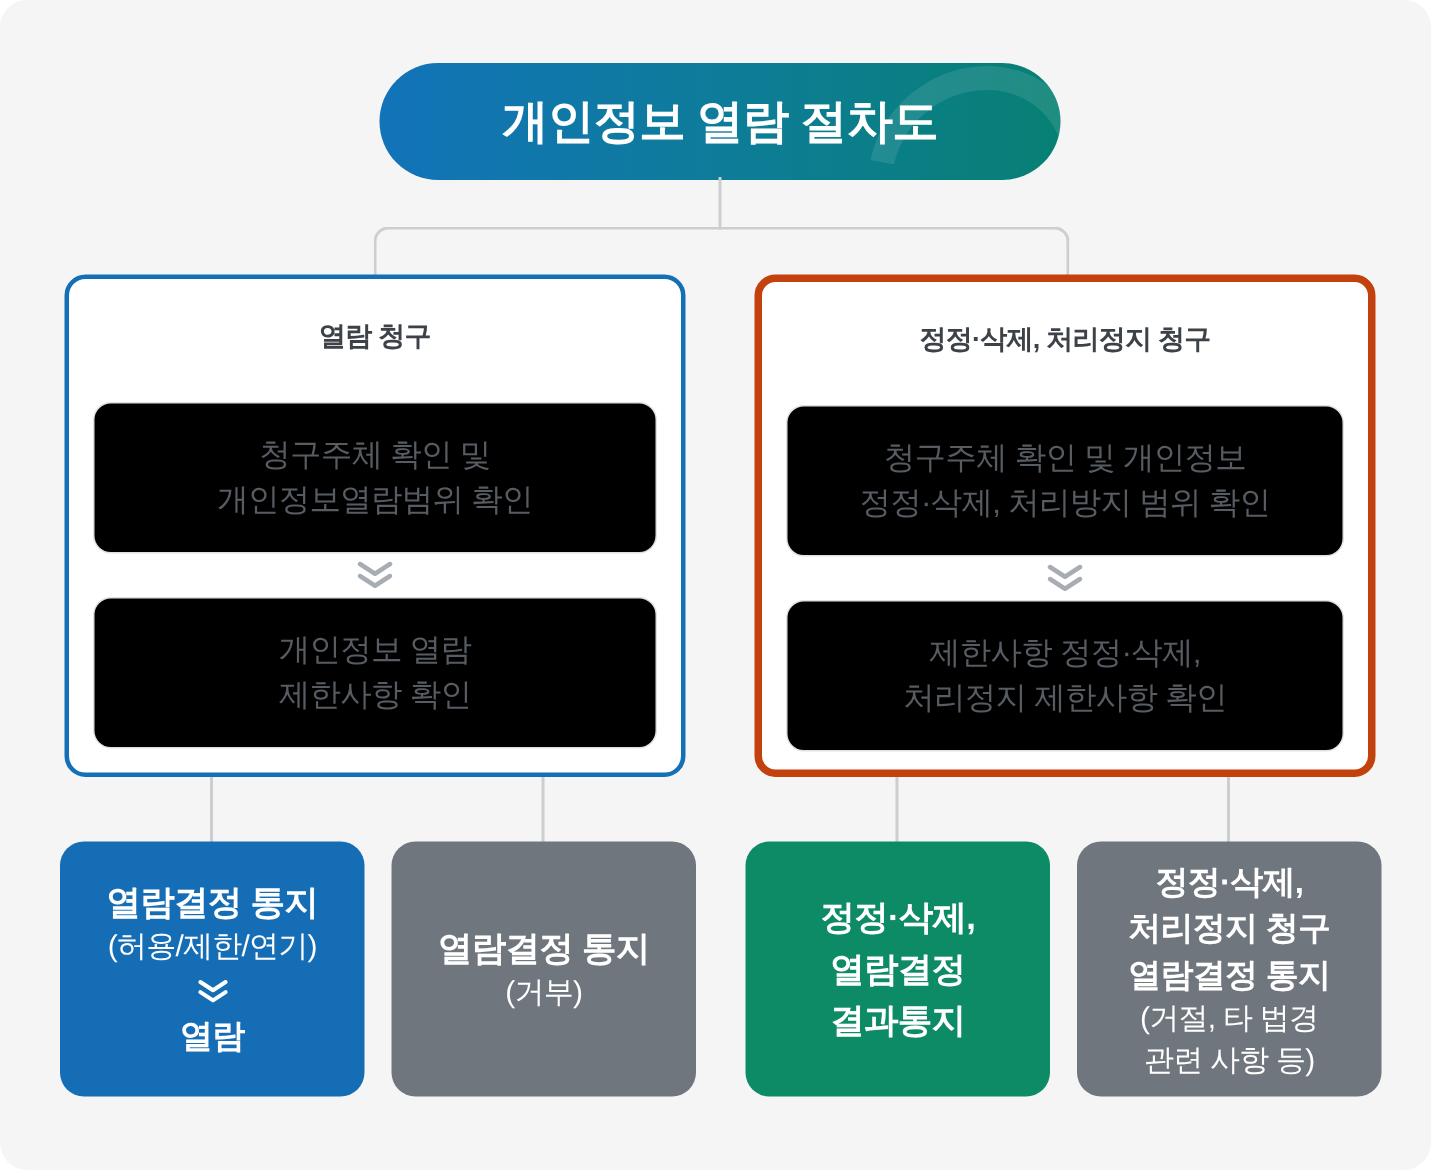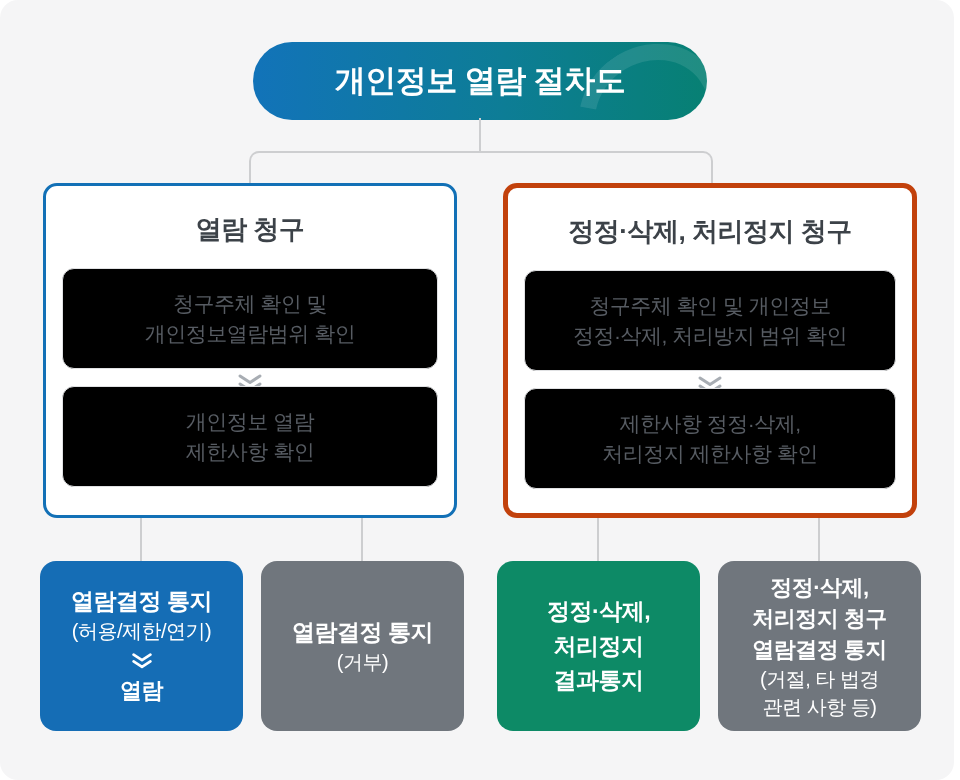--- a/index.html
+++ b/index.html
@@ -42,31 +42,31 @@
 
   
   .branch {
     position: absolute; top: 183px; width: 414px; height: 335px;
     background: #ffffff; border-radius: 14px; box-sizing: border-box;
   }
   .branch-left  { left: 43px;  border: 3px solid #1270b6; }
   .branch-right { left: 503px; border: 5px solid #c2410c; }
   .branch-title {
     margin-top: 26px; text-align: center;
-    font-size: 26px; font-weight: bold; color: #3c4248; letter-spacing: -0.5px;
+    font-size: 18px; font-weight: bold; color: #3c4248; letter-spacing: -0.5px;
   }
   .step-box {
     position: absolute; left: 16px; right: 16px; height: 99px;
     background: #000000; border: 1px solid #e0e1e3; border-radius: 12px;
     display: flex; flex-direction: column; align-items: center; justify-content: center;
     font-size: 21px; color: #575c63; line-height: 1.42; text-align: center;
     letter-spacing: -0.5px;
   }
   .step-1 { top: 82px; }
-  .step-2 { top: 200px; }
+  .step-2 { top: 212px; }
   .chevron-mid {
     position: absolute; left: 0; right: 0; top: 185px; height: 24px;
     display: flex; align-items: center; justify-content: center; color: #a8adb3;
   }
 
   
   .outcome {
     position: absolute; top: 561px; width: 203px; height: 170px;
     border-radius: 16px; color: #ffffff; text-align: center;
     display: flex; flex-direction: column; align-items: center; justify-content: center;
@@ -150,21 +150,21 @@
     <div class="outcome-result">열람</div>
   </div>
 
   <div class="outcome outcome-2" style="background-color: rgb(112, 118, 125);">
     <div class="outcome-title">열람결정 통지</div>
     <div class="outcome-sub">(거부)</div>
   </div>
 
   <div class="outcome outcome-3" style="background-color: rgb(13, 138, 102);">
     <div class="outcome-line">정정·삭제,</div>
-    <div class="outcome-line">처리정지</div>
+    <div class="outcome-line">열람결정</div>
     <div class="outcome-line">결과통지</div>
   </div>
 
   <div class="outcome outcome-4" style="background-color: rgb(112, 118, 125);">
     <div class="outcome-title">정정·삭제,</div>
     <div class="outcome-title">처리정지 청구</div>
     <div class="outcome-title">열람결정 통지</div>
     <div class="outcome-sub">(거절, 타 법경</div>
     <div class="outcome-sub">관련 사항 등)</div>
   </div>

